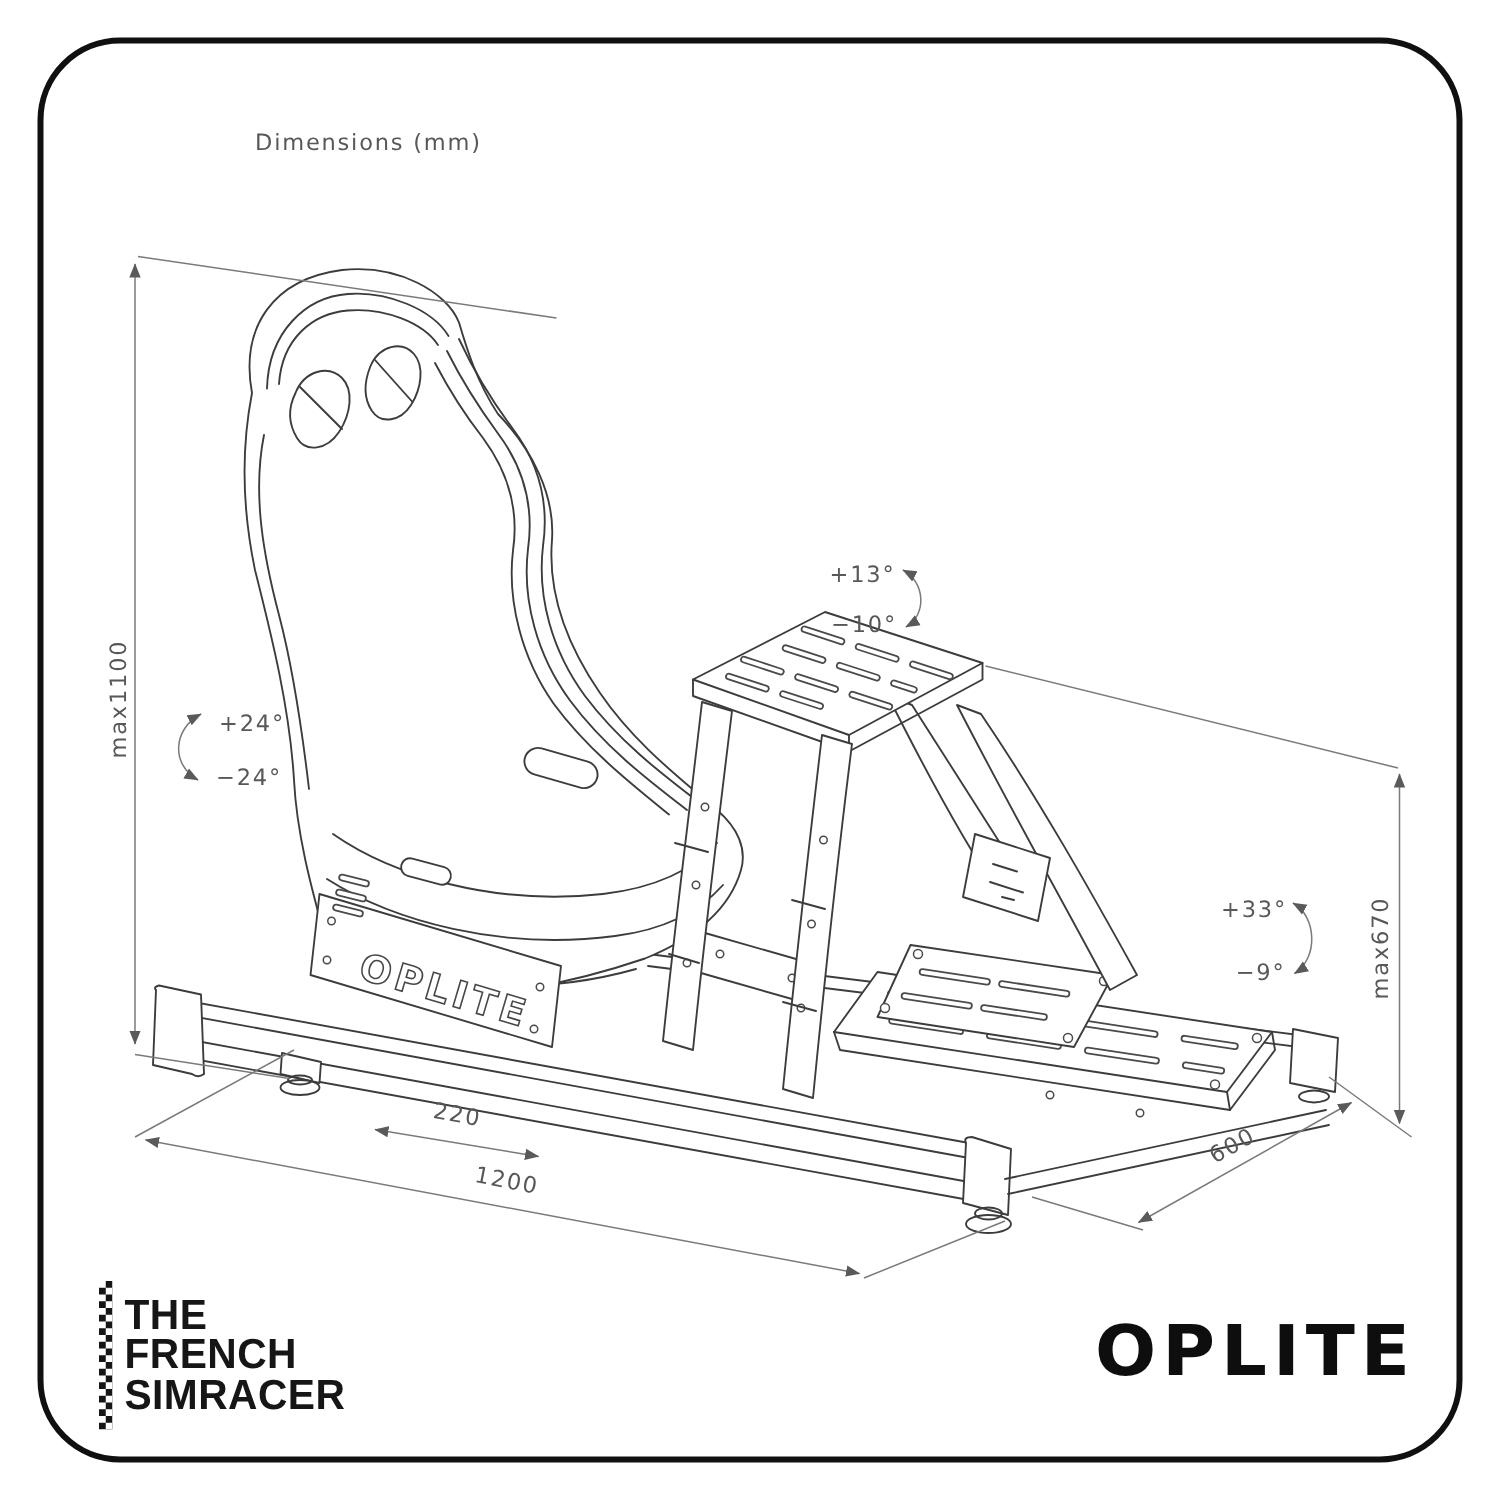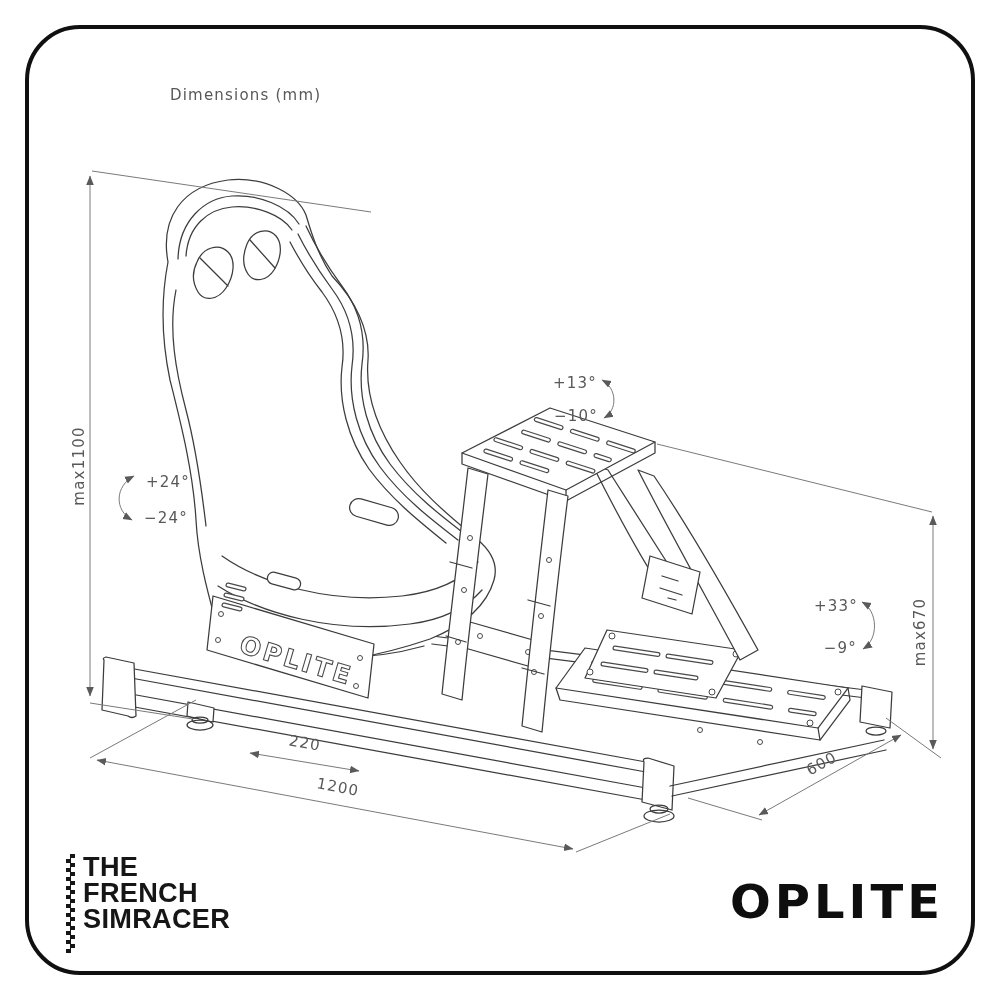--- a/index.html
+++ b/index.html
@@ -12,21 +12,21 @@
   .ln{stroke:#3c3c3c;stroke-width:1.25;fill:none;stroke-linecap:round;stroke-linejoin:round;}
   .w{fill:#ffffff;}
   .slotD{stroke:#4a4a4a;stroke-width:5;fill:none;stroke-linecap:round;}
   .slotW{stroke:#ffffff;stroke-width:2.6;fill:none;stroke-linecap:round;}
   .bolt{stroke:#4a4a4a;stroke-width:1;fill:#ffffff;}
   .dim{stroke:#7a7a7a;stroke-width:1;fill:none;}
   .dimtxt{font-family:"DejaVu Sans",sans-serif;font-size:15px;fill:#585858;letter-spacing:1.2px;}
   .cutout{font-family:"DejaVu Sans",sans-serif;font-size:25px;font-weight:bold;fill:none;
           stroke:#474747;stroke-width:1.05;letter-spacing:3px;}
   
-  .tfs{position:absolute;left:66px;top:854px;display:flex;gap:8px;align-items:flex-start;}
+  .tfs{position:absolute;left:66px;top:854px;display:flex;gap:8px;align-items:center;}
   .tfs .strip{width:9px;height:99px;background:repeating-conic-gradient(#161616 0% 25%,#ffffff 0% 50%);
               background-size:9px 9px;}
   .tfs .lines{font-family:"Liberation Sans",sans-serif;font-weight:800;font-size:28px;line-height:0.93;
               letter-spacing:0.3px;color:#161616;transform:scaleX(0.97);transform-origin:left top;}
   .oplite{position:absolute;left:706px;top:874px;width:262px;text-align:center;
           font-family:"DejaVu Sans",sans-serif;font-weight:900;font-size:48px;letter-spacing:4px;
           color:#0e0e0e;transform:scaleY(0.97);transform-origin:left top;}
 </style>
 </head>
 <body>

